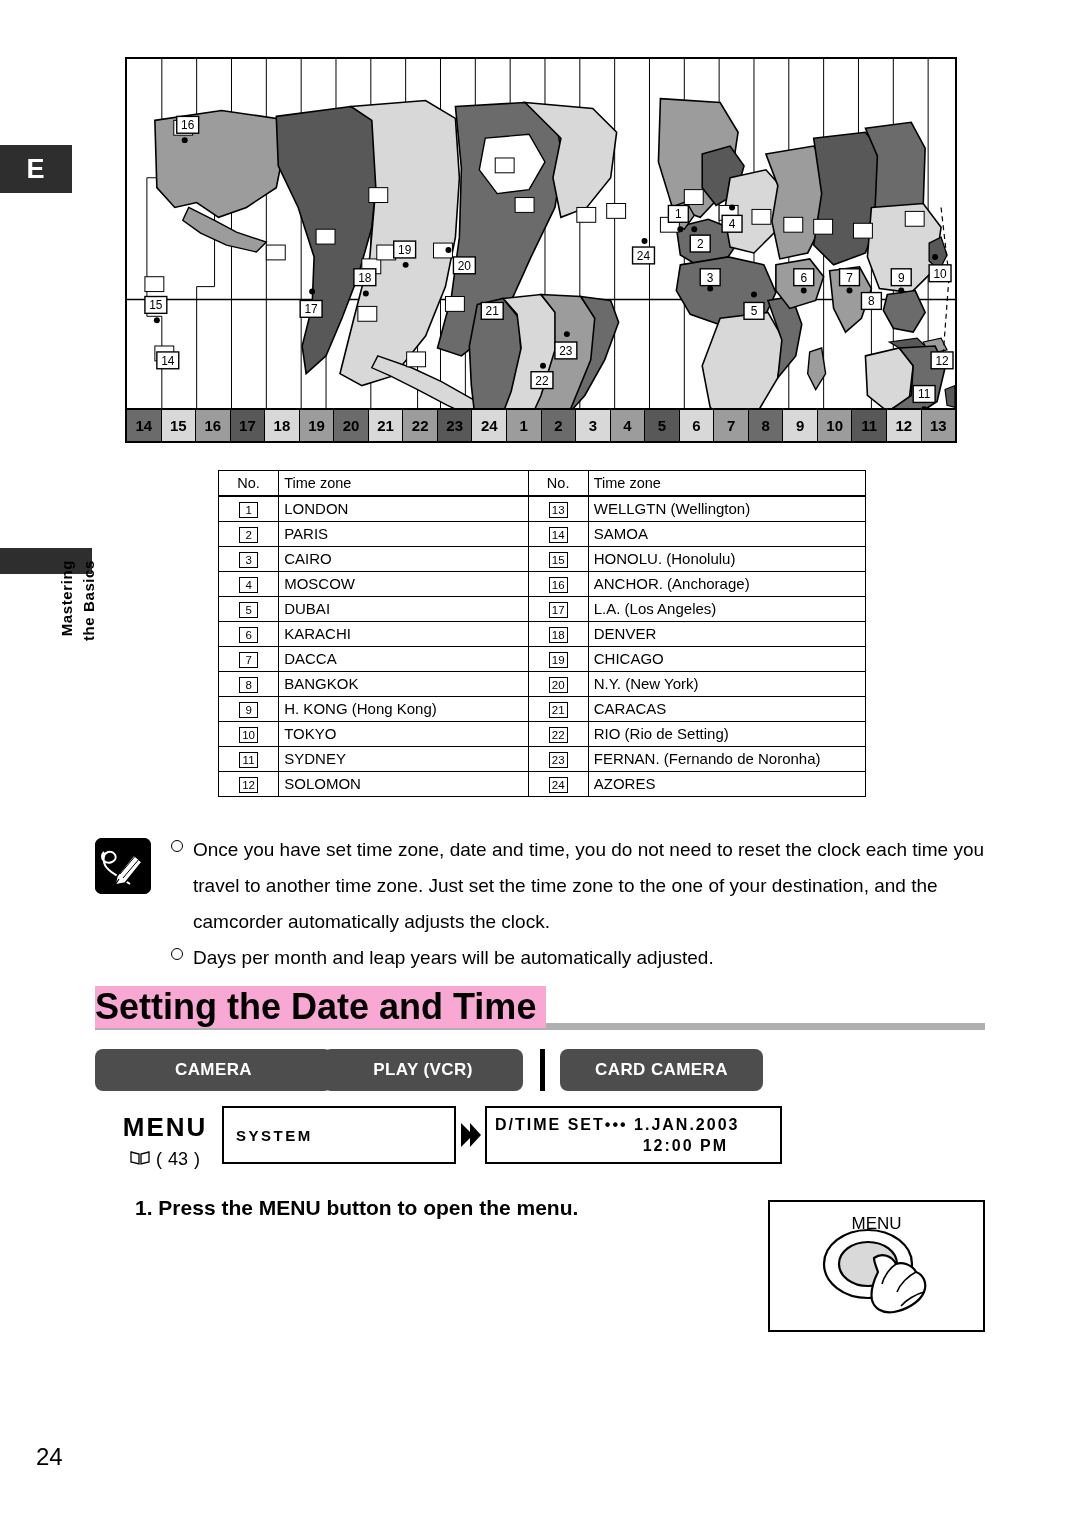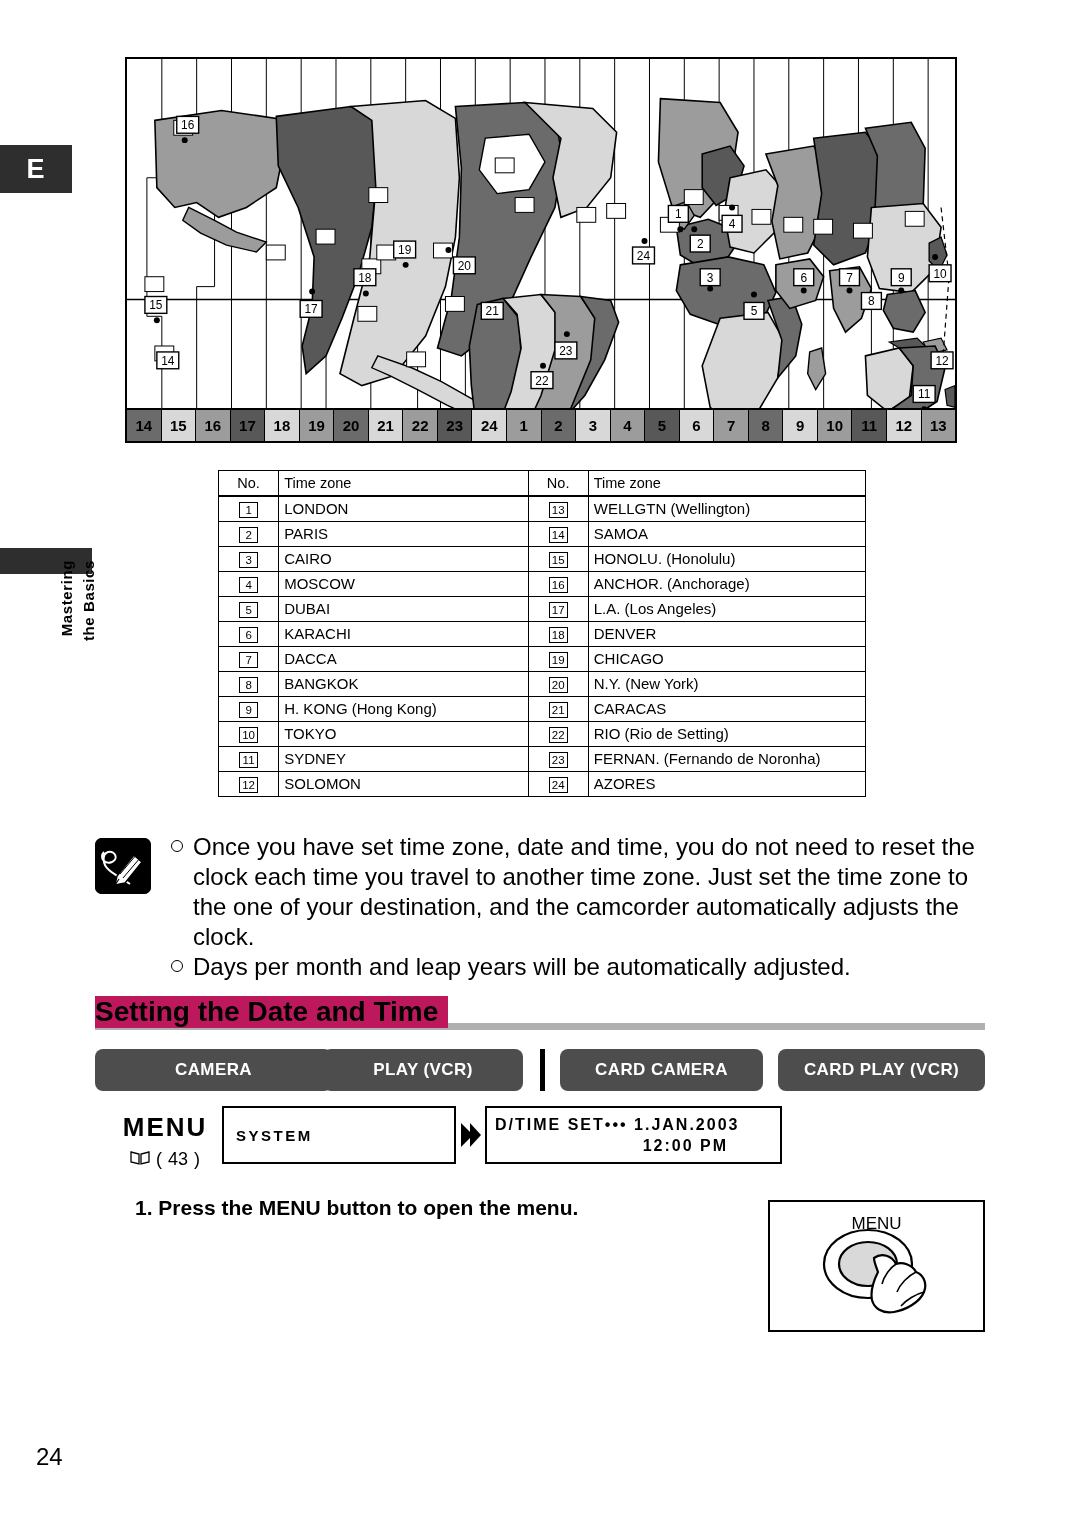--- a/index.html
+++ b/index.html
@@ -70,37 +70,37 @@
     text-align:center;background:#fff;
   }
 
   
   #note-block{position:absolute;left:95px;top:832px;width:890px;}
   #note-icon{
     position:absolute;left:0;top:6px;width:56px;height:56px;
     background:#000;border-radius:7px;
   }
   #note-icon svg{position:absolute;left:0;top:0;}
-  #note-text{margin-left:76px;font-size:24px;line-height:30px;}
+  #note-text{margin-left:76px;font-size:19px;line-height:36px;}
   #note-text .bullet-row{position:relative;padding-left:22px;}
   #note-text .bullet-row .bul{
     position:absolute;left:0;top:8px;width:10px;height:10px;
     border:1.6px solid #000;border-radius:50%;
   }
 
   
   #section-head{
     position:absolute;left:95px;top:996px;width:890px;height:34px;
   }
   #section-head .rule{
     position:absolute;left:0;bottom:0;width:100%;height:7px;background:#b0b0b0;
   }
   #section-head .title{
     position:absolute;left:0;bottom:2px;
-    font-size:28px;font-weight:bold;background:#be185d;padding-right:10px;
+    font-size:36px;font-weight:bold;background:#f9a8d4;padding-right:10px;
   }
 
   
   #mode-row{
     position:absolute;left:95px;top:1049px;width:890px;height:42px;
   }
   .pill{
     position:absolute;top:0;height:42px;border-radius:8px;background:#4d4d4d;
     color:#fff;display:flex;align-items:center;justify-content:center;
     font-size:17px;font-weight:bold;letter-spacing:0.4px;
@@ -542,23 +542,20 @@
   <div class="pill" id="pill-camera">
     <span>CAMERA</span>
   </div>
   <div class="pill" id="pill-play">
     <span>PLAY (VCR)</span>
   </div>
   <div id="mode-divider"></div>
   <div class="pill" id="pill-cardcam">
     <span>CARD CAMERA</span>
   </div>
-  <div class="pill" id="pill-cardplay">
-    <span>CARD PLAY (VCR)</span>
-  </div>
 </div>
 
 <div id="menu-label">
   <div class="mtxt">MENU</div>
   <div class="mref">
     <span>
       <svg width="20" height="15" viewBox="0 0 20 15">
         <path d="M1 2 L9 4 L9 14 L1 12 Z" fill="#fff" stroke="#000" stroke-width="1.3"></path>
         <path d="M19 2 L11 4 L11 14 L19 12 Z" fill="#fff" stroke="#000" stroke-width="1.3"></path>
       </svg>

